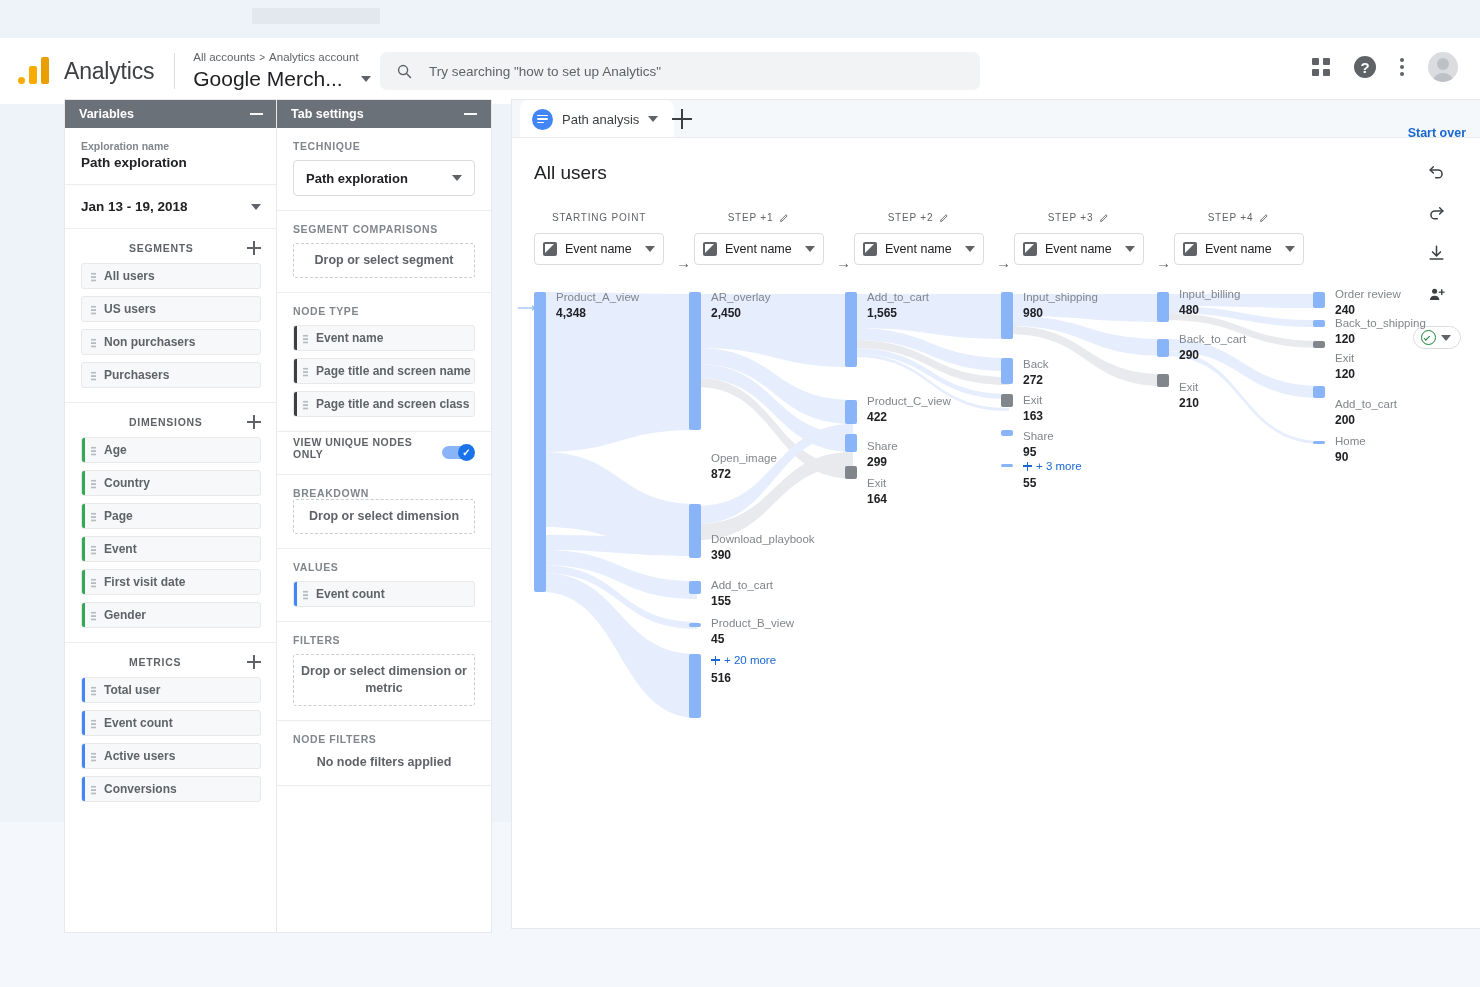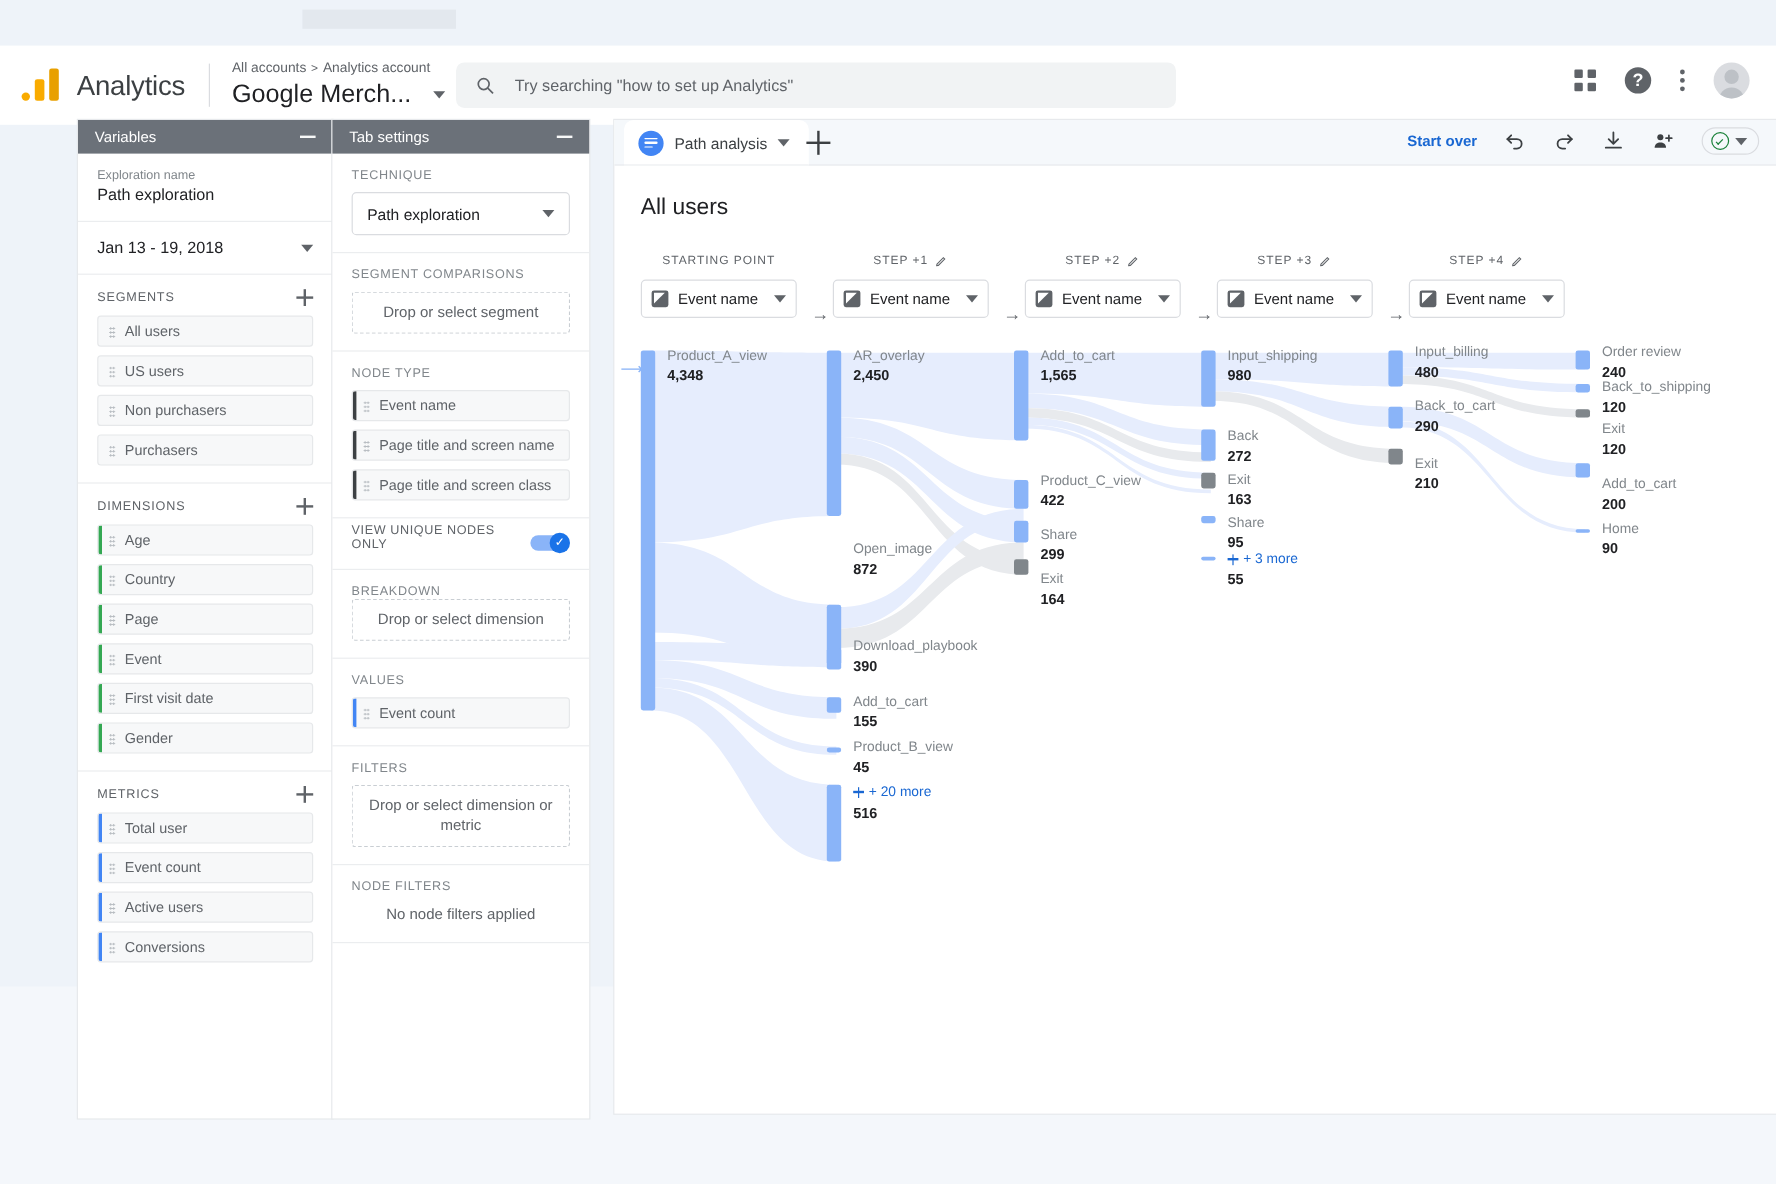--- a/index.html
+++ b/index.html
@@ -48,37 +48,37 @@
   .grid-icon { display:grid; grid-template-columns: repeat(2, 7px); grid-gap:4px; }
   .grid-icon span { width:7px; height:7px; background:#5f6368; border-radius:1px; }
   .help-icon { width:22px;height:22px;border-radius:50%;background:#5f6368;color:#fff;font-size:15px;font-weight:bold;display:flex;align-items:center;justify-content:center; }
   .kebab { display:flex;flex-direction:column;gap:3px;align-items:center; }
   .kebab span { width:4px;height:4px;border-radius:50%;background:#5f6368; }
   .avatar { width:30px;height:30px;border-radius:50%;background:#dadce0;position:relative;overflow:hidden; }
   .avatar::before{content:"";position:absolute;left:9px;top:6px;width:12px;height:12px;border-radius:50%;background:#bdc1c6;}
   .avatar::after{content:"";position:absolute;left:4px;top:21px;width:22px;height:14px;border-radius:11px 11px 0 0;background:#bdc1c6;}
 
   
-  .panel { position: absolute; background: #fff; }
+  .panel { position: absolute; background: #fff; font-weight: bold; }
   .panel-hdr {
     height: 28px; background: #6b7179; color: #fff; display: flex; align-items: center;
     justify-content: space-between; padding: 0 14px; font-size: 12.5px;
   }
   .panel-hdr .minus { width: 13px; height: 2px; background: #fff; opacity:.95; }
   .vars { left: 65px; top: 100px; width: 212px; height: 832px; box-shadow:0 0 0 1px #e7e9ec; }
   .tabs { left: 277px; top: 100px; width: 214px; height: 832px; box-shadow:0 0 0 1px #e7e9ec; }
 
   .sec { padding: 12px 16px 14px; border-bottom: 1px solid #ebedef; }
   .sec.nb { border-bottom: none; }
   .lbl-sm { font-size: 10.5px; color: #80868b; }
   .val-b { font-size: 13.5px; color: #202124; margin-top: 3px; }
   .date-row { display:flex; align-items:center; justify-content:space-between; padding: 14px 16px; border-bottom: 1px solid #ebedef; }
   .date-row .d { font-size: 13.5px; color: #202124; }
   .sec-head { display:flex; align-items:center; justify-content:space-between; margin-bottom: 8px; }
-  .sec-head .t { font-size: 10.5px; letter-spacing: .7px; color:#5f6368; }
+  .sec-head .t { font-size: 10.5px; letter-spacing: .7px; color:#5f6368;margin-left:48px; }
   .plus { position:relative; width:14px; height:14px; cursor:pointer; }
   .plus::before, .plus::after { content:""; position:absolute; background:#5f6368; }
   .plus::before { left:0; top:6px; width:14px; height:1.6px; }
   .plus::after { top:0; left:6px; height:14px; width:1.6px; }
 
   .chip {
     position: relative; height: 26px; background: #f7f8f9; border: 1px solid #e6e8ea; border-radius: 3px;
     display:flex; align-items:center; margin-bottom: 7px; padding-left: 22px; font-size: 12px; color:#5f6368;
     overflow: hidden;
   }
@@ -117,21 +117,21 @@
   }
   .tab-ic { width:21px; height:21px; border-radius:50%; background:#4285f4; position:relative; }
   .tab-ic i { position:absolute; left:5px; background:#fff; height:1.7px; border-radius:1px; display:block; }
   .tab-ic i:nth-child(1){ top:6px; width:11px; }
   .tab-ic i:nth-child(2){ top:9.5px; width:11px; }
   .tab-ic i:nth-child(3){ top:13px; width:7px; }
   .newtab { position:absolute; left:160px; top:9px; width:20px; height:20px; }
   .newtab::before,.newtab::after{content:"";position:absolute;background:#3c4043;}
   .newtab::before{left:0;top:9px;width:20px;height:1.8px;}
   .newtab::after{top:0;left:9px;width:1.8px;height:20px;}
-  .toolbar { position:absolute; right:14px; top:6px; display:flex; align-items:center; gap:22px; }
+  .toolbar { position:absolute; right:14px; top:26px; display:flex; align-items:center; gap:22px;flex-direction:column; }
   .startover { color:#1967d2; font-size:12.5px; font-weight:bold; cursor:pointer; }
   .tb-ic { color:#3c4043; }
   .green-pill { display:flex; align-items:center; gap:5px; border:1px solid #dadce0; border-radius:13px; padding:3px 9px 3px 7px; }
   .green-circle { width:15px;height:15px;border-radius:50%;border:1.6px solid #188038; position:relative; }
   .green-circle::after{content:"";position:absolute;left:2.6px;top:5.2px;width:5px;height:2.4px;border-left:1.6px solid #188038;border-bottom:1.6px solid #188038;transform:rotate(-45deg);}
 
   .card-title { font-size: 19px; color:#202124; padding: 24px 0 0 22px; }
 
   .steps { position:absolute; left:0; top:112px; width:968px; height:62px; }
   .step-col { position:absolute; top:0; }

